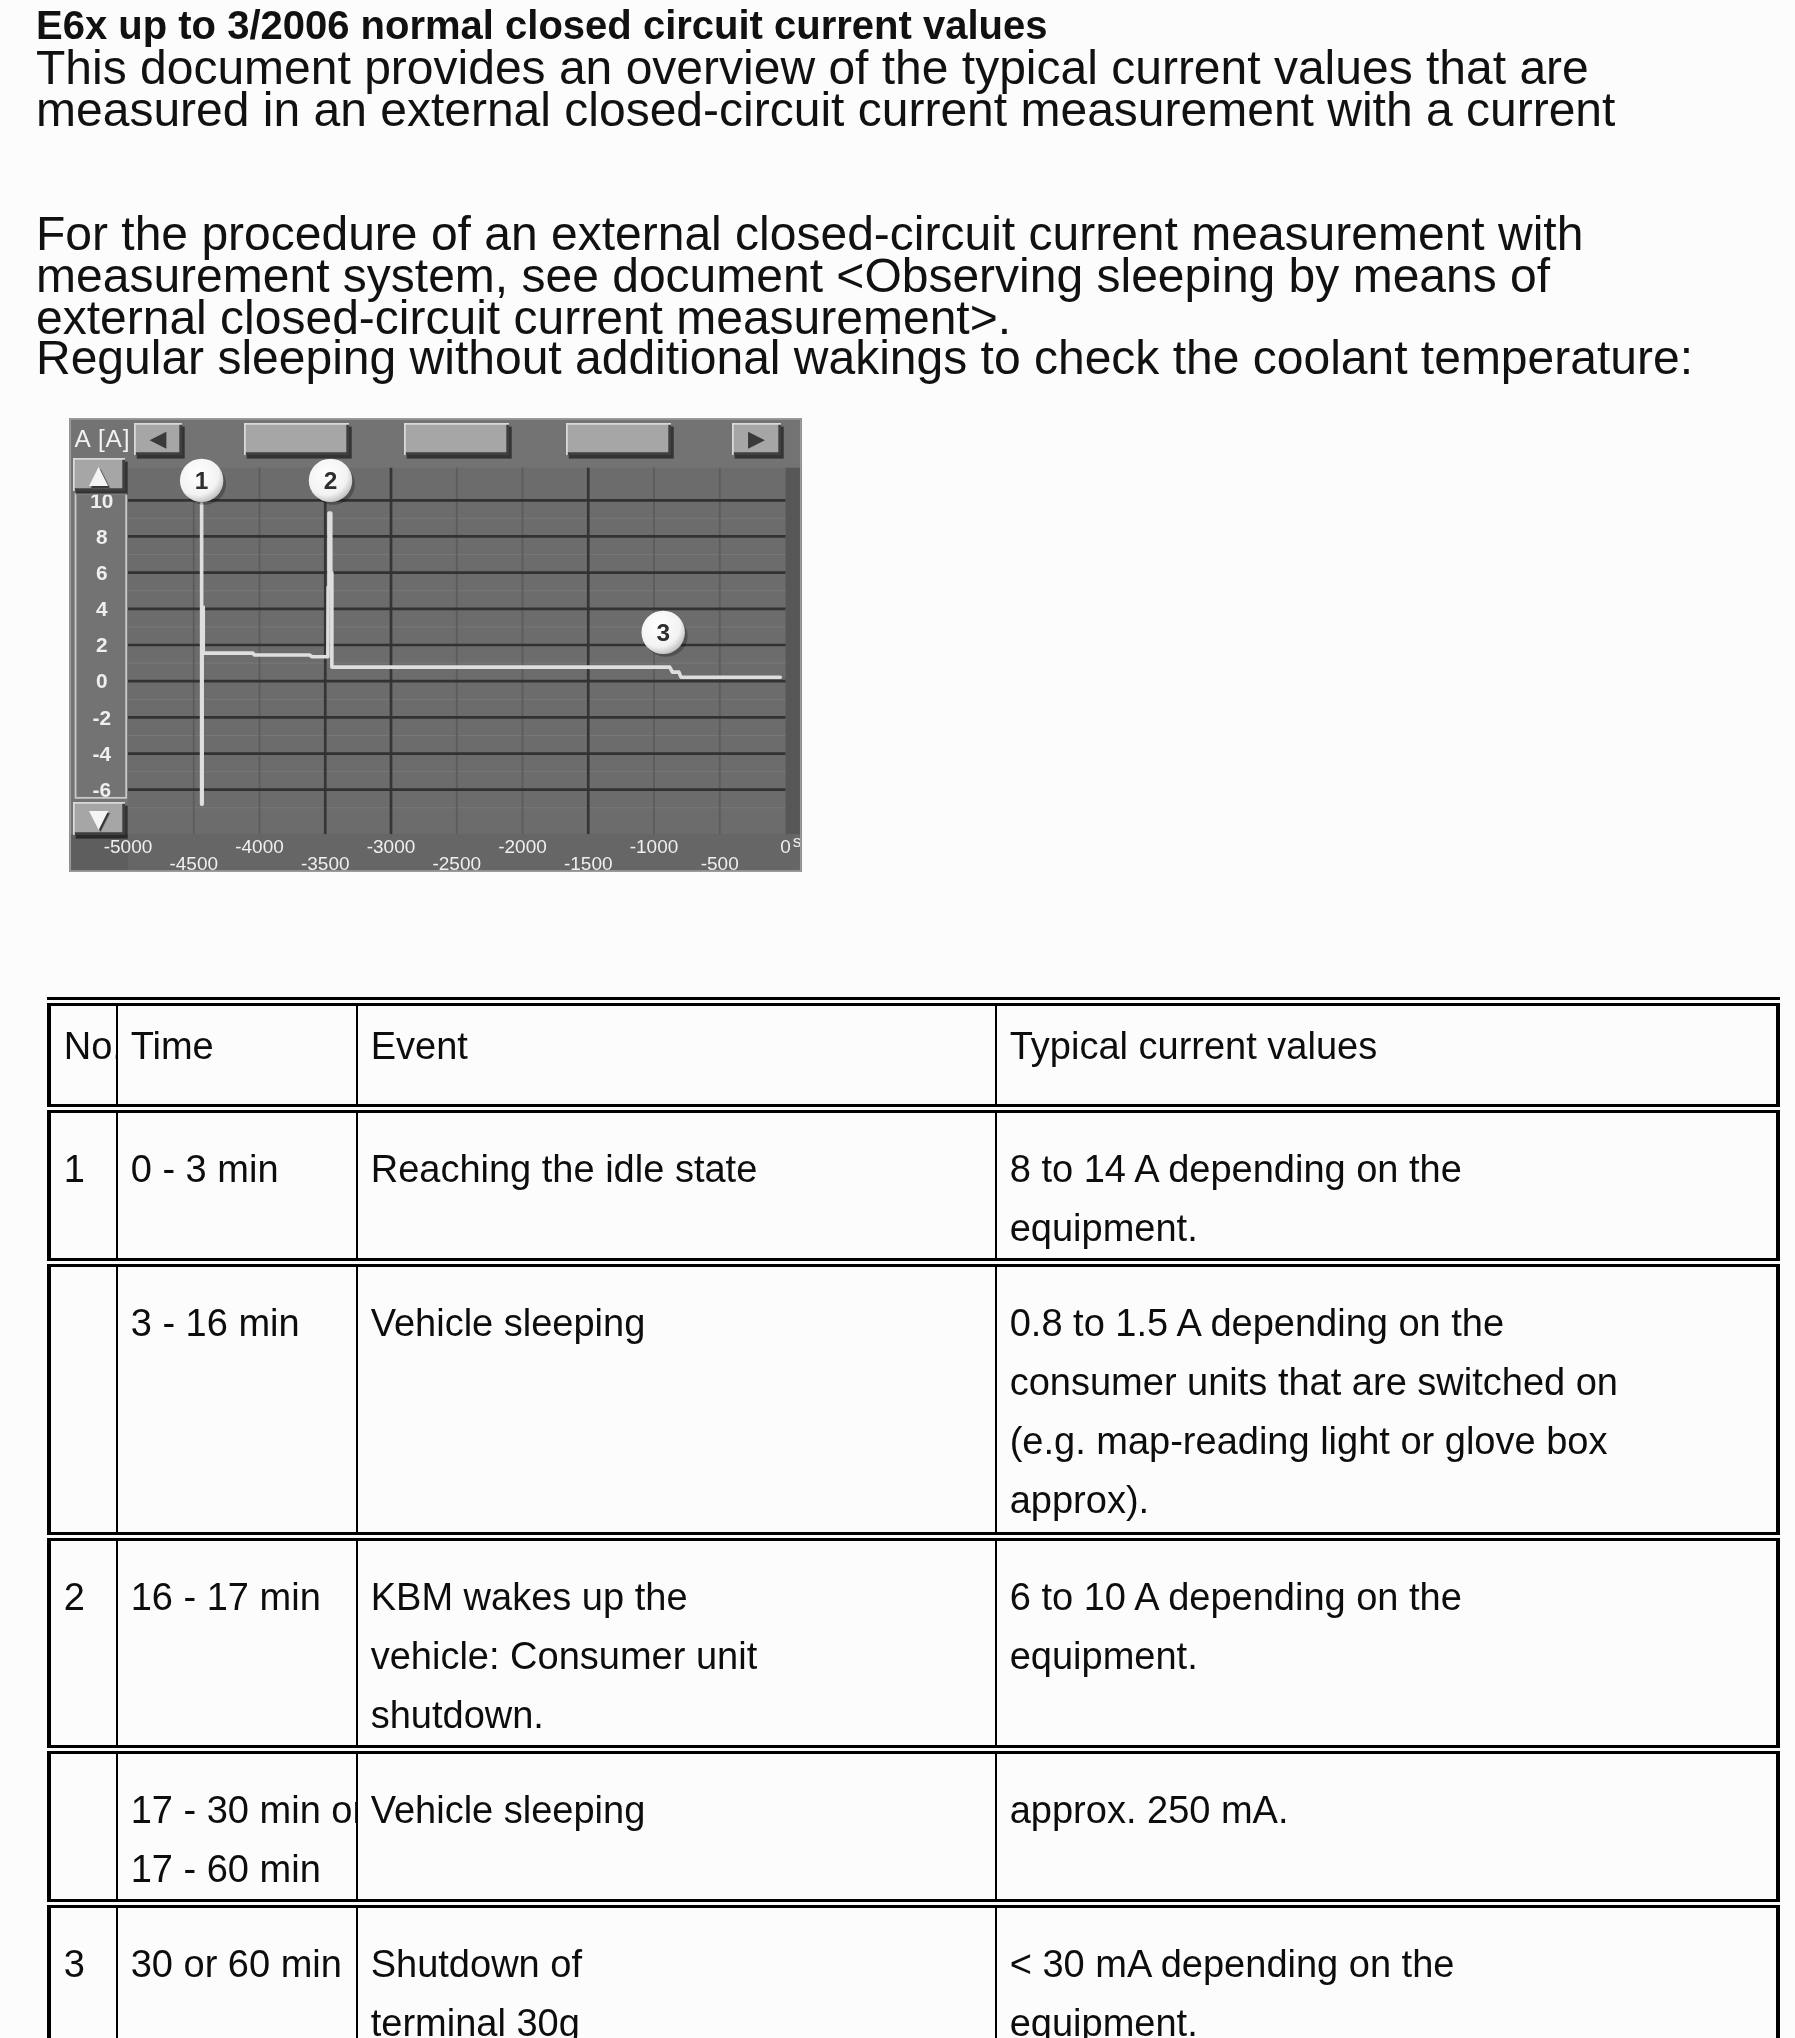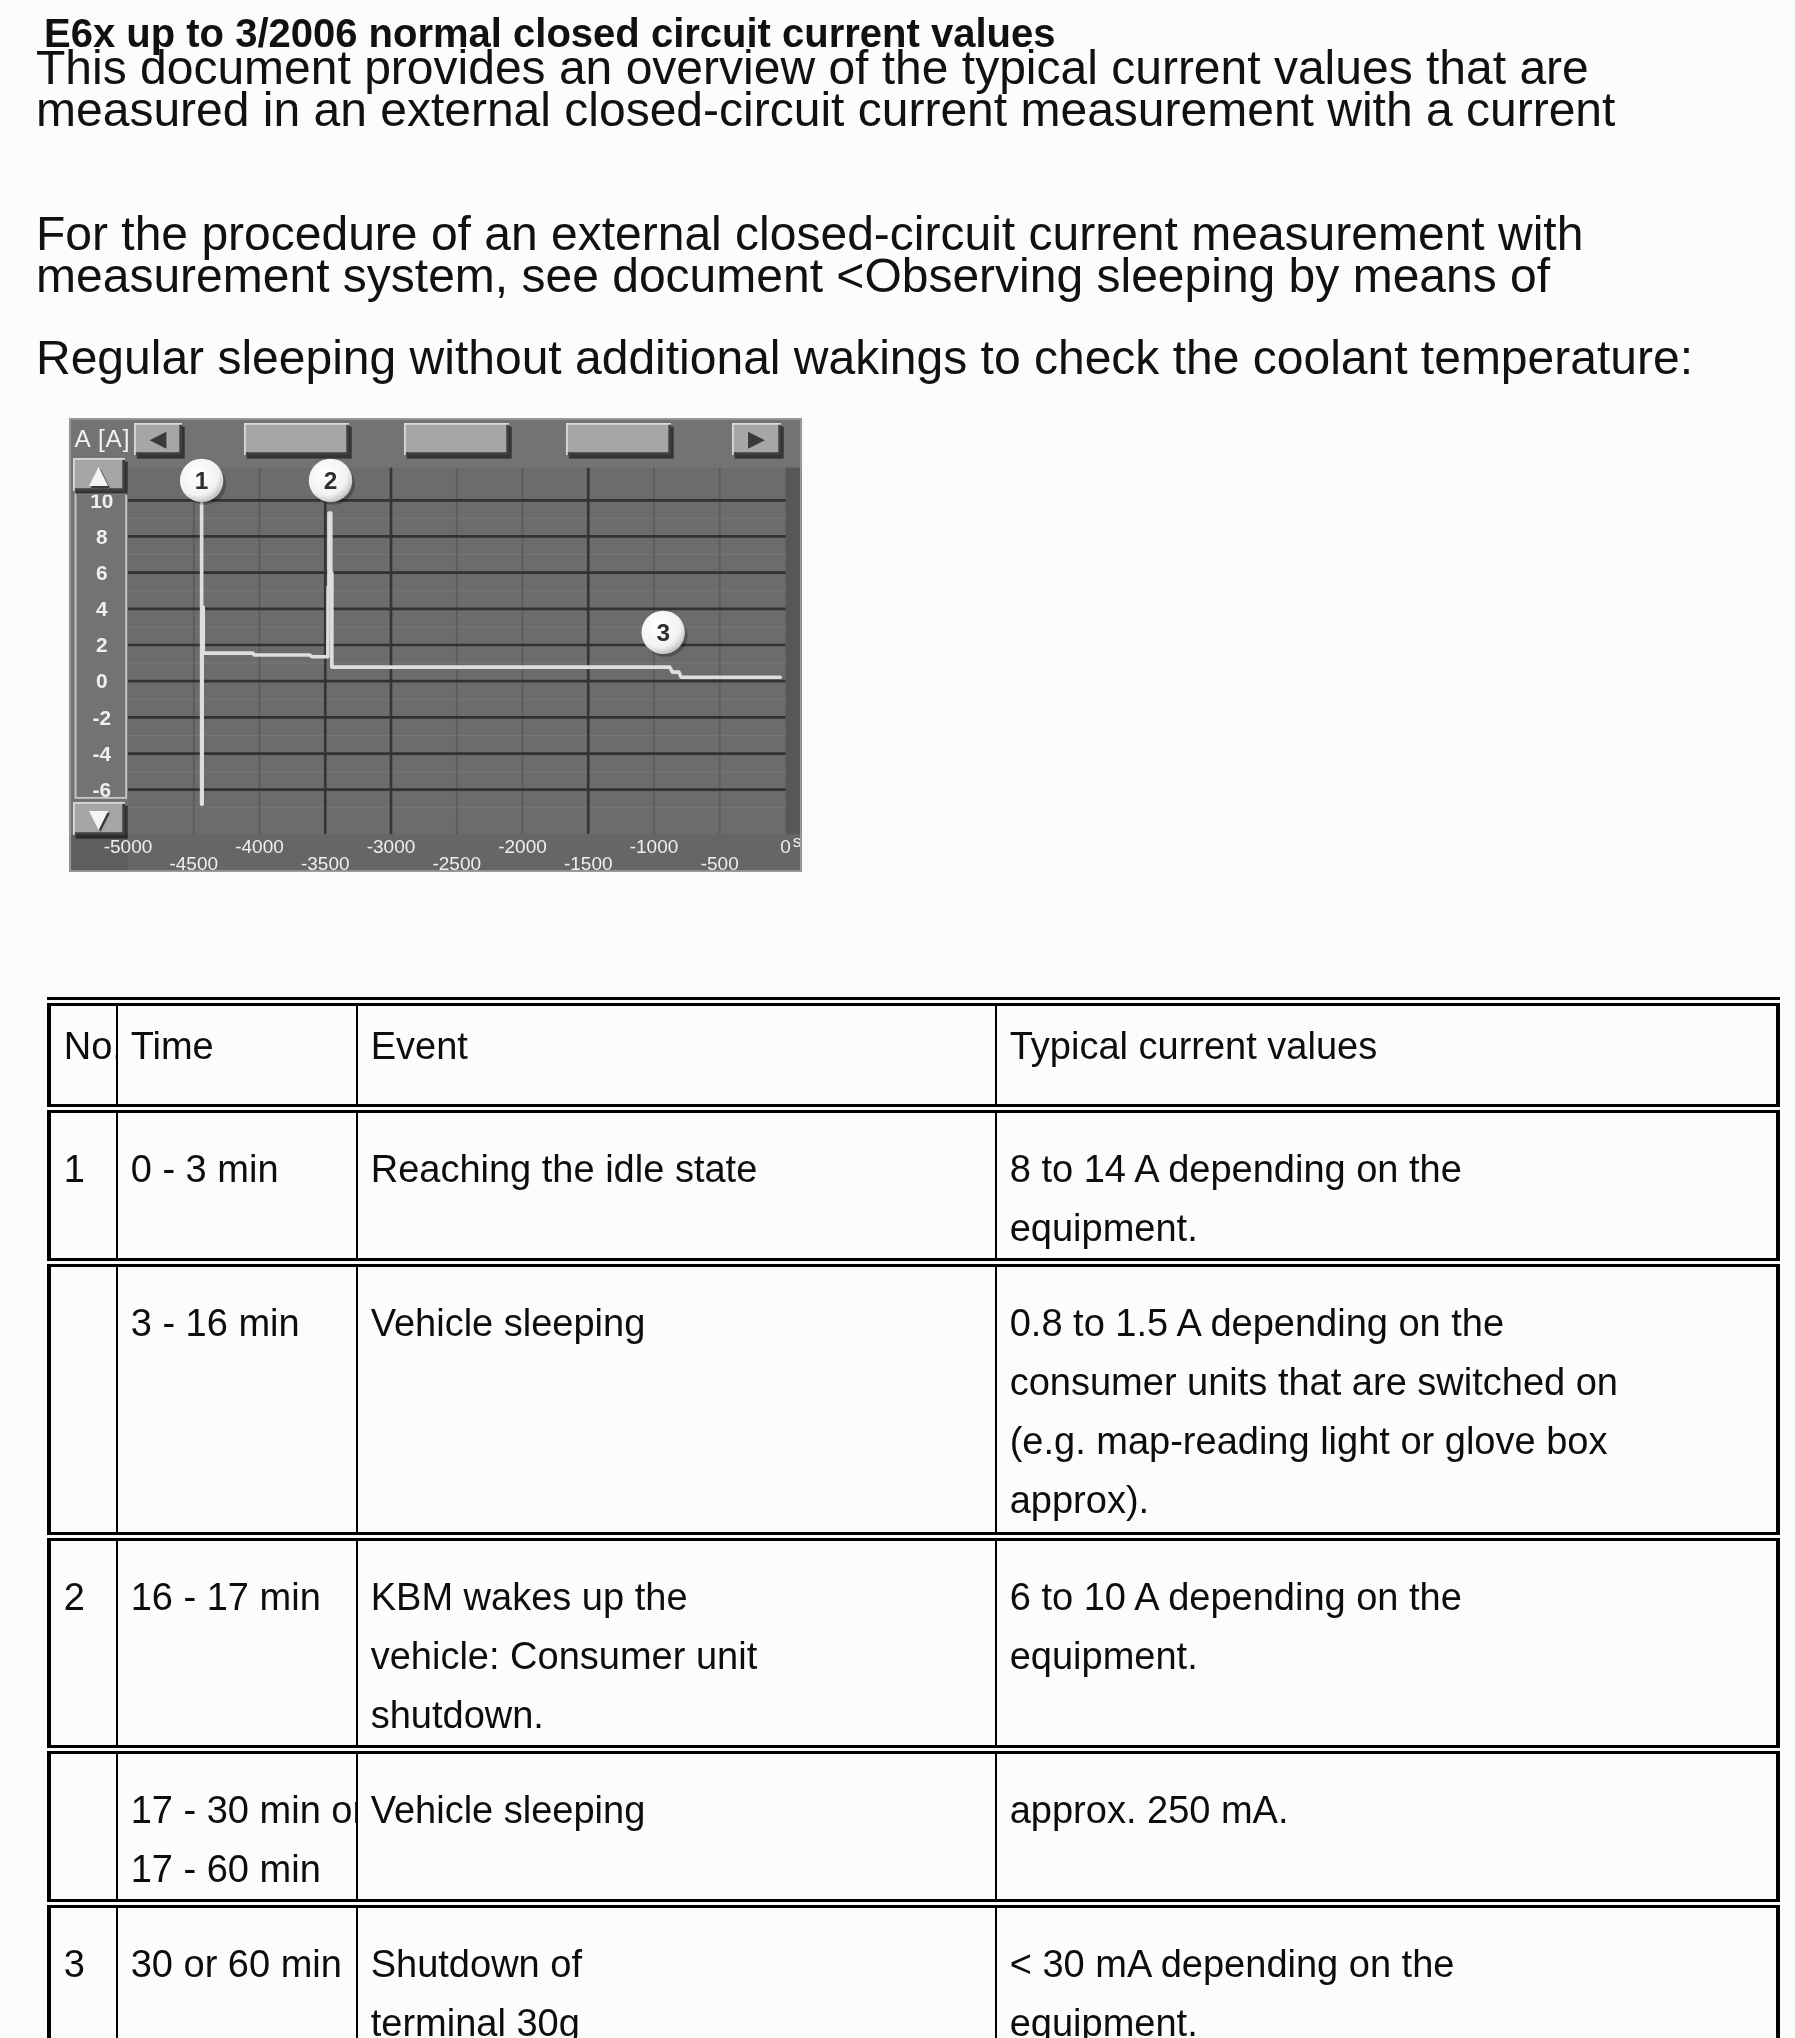--- a/index.html
+++ b/index.html
@@ -1,18 +1,18 @@
 <!DOCTYPE html>
 <html style="font-size:14.5px"><head>
 <meta charset="utf-8">
 <style>
   html,body{margin:0;padding:0;background:#fcfcfc;}
   .page{position:relative;width:1796px;height:2038px;background:#fcfcfc;overflow:hidden;
         font-family:"Liberation Sans",sans-serif;color:#111;}
-  h1.title{position:absolute;left:36px;top:3.6px;margin:8px;font-size:40px;font-weight:bold;line-height:43px;white-space:nowrap;}
+  h1.title{position:absolute;left:36px;top:3.6px;margin:0;font-size:40px;font-weight:bold;line-height:43px;white-space:nowrap;}
   .tblock{position:absolute;left:36px;font-size:48px;line-height:42px;}
   .pline{white-space:nowrap;}
   #p1{top:47px;}
   #p2{top:213px;}
   #p3{top:337px;}
 
   
   .chart{position:absolute;left:69px;top:418px;width:733px;height:454px;background:#737373;}
   .chart svg{position:absolute;left:0;top:0;}
   .axis-title{position:absolute;left:5.4px;top:7.2px;font-size:24.4px;color:#f2f2f2;letter-spacing:0.9px;white-space:nowrap;text-align:right;}
@@ -55,20 +55,21 @@
   <h1 class="title">E6x up to 3/2006 normal closed circuit current values</h1>
 
   <div class="tblock" id="p1">
     <div class="pline">This document provides an overview of the typical current values that are</div>
     <div class="pline">measured in an external closed-circuit current measurement with a current</div>
   </div>
 
   <div class="tblock" id="p2">
     <div class="pline">For the procedure of an external closed-circuit current measurement with</div>
     <div class="pline">measurement system, see document &lt;Observing sleeping by means of</div>
+    <div class="pline">external closed-circuit current measurement&gt;.</div>
   </div>
 
   <div class="tblock" id="p3">
     <div class="pline">Regular sleeping without additional wakings to check the coolant temperature:</div>
   </div>
 
   <div class="chart">
     <svg id="plot-svg" width="733" height="454" viewBox="0 0 810 502">
         <rect x="0" y="0" width="810" height="502" fill="#737373"></rect>
         <rect x="65" y="55" width="727" height="405" fill="#6c6c6c"></rect>

